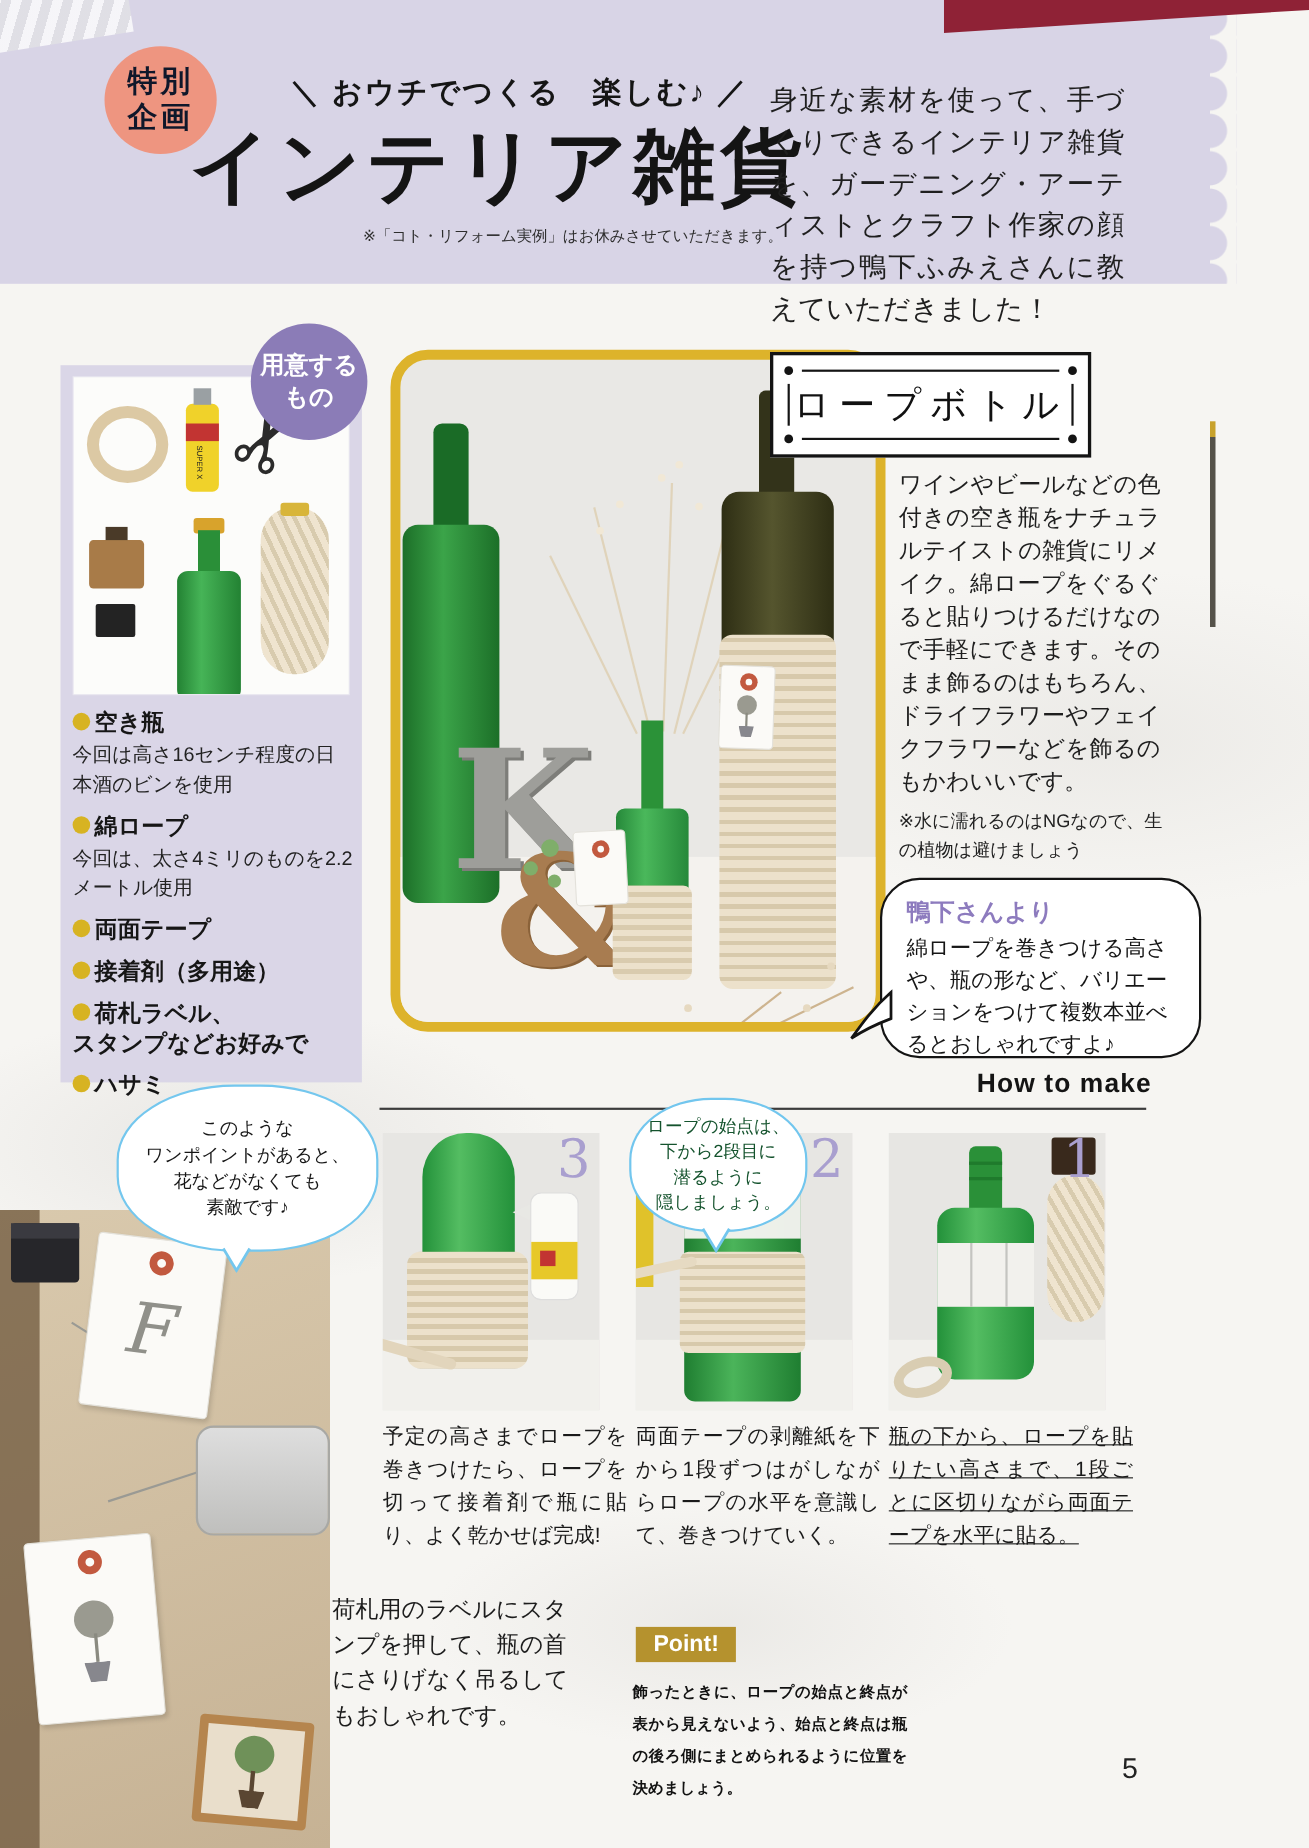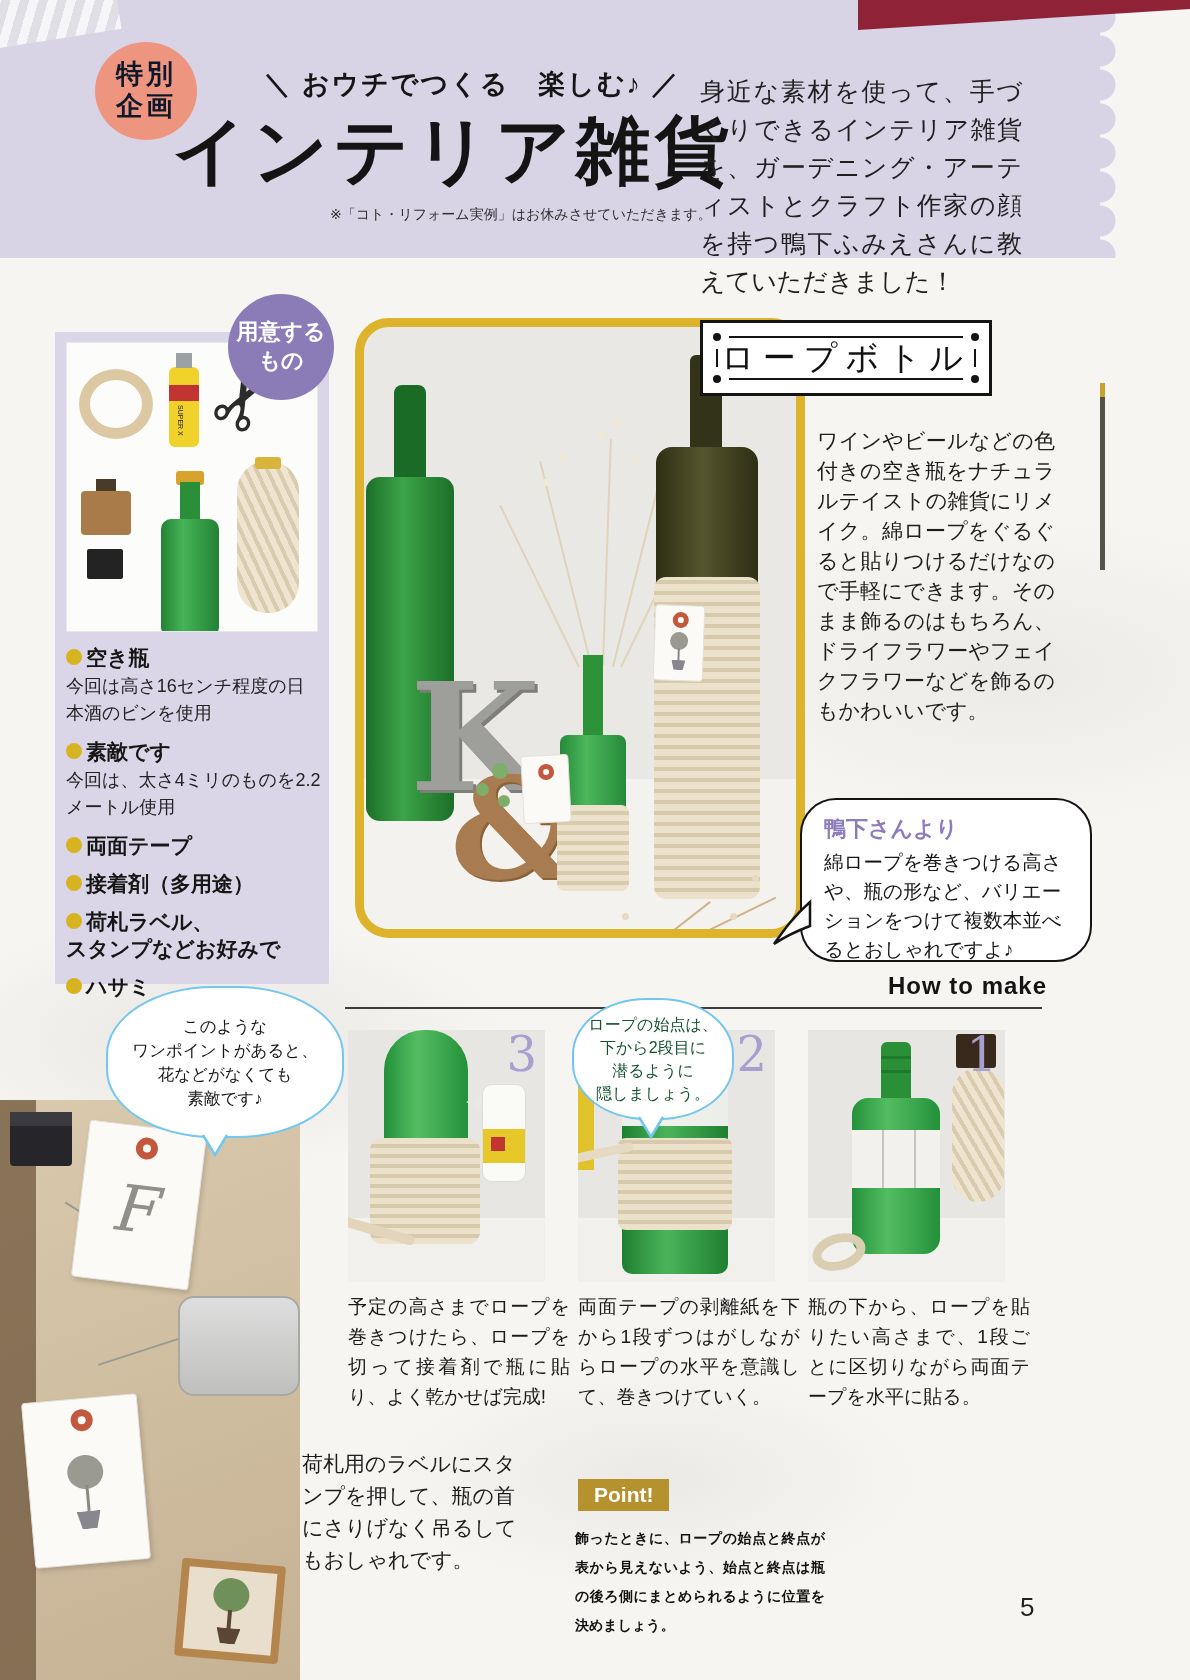--- a/index.html
+++ b/index.html
@@ -104,21 +104,21 @@
   .mp-bottle-right .rope-wrap { position:absolute; left:-2px; top:222px; width:106px; height:322px; border-radius:12px;
     background:repeating-linear-gradient(0deg,#ece1cb 0 7px,#d7c9ab 7px 11px); }
   .mp-tag2 { left:290px; top:278px; width:50px; height:76px; transform:rotate(2deg); z-index:3; }
   .tree-print { position:absolute; left:50%; top:26px; transform:translateX(-50%); width:24px; height:40px; }
   .tree-print .canopy { position:absolute; left:3px; top:0; width:18px; height:18px; border-radius:50%; background:#9a9a90; }
   .tree-print .trunk { position:absolute; left:11px; top:16px; width:2px; height:12px; background:#8a8a80; }
   .tree-print .pot { position:absolute; left:5px; top:28px; width:14px; height:10px; background:#87878d;
     clip-path:polygon(0 0,100% 0,82% 100%,18% 100%); }
 
   
-  .rope-title { position:absolute; left:700px; top:320px; width:292px; height:76px; background:#fff;
+  .rope-title { position:absolute; left:700px; top:320px; width:292px; height:96px; background:#fff;
     border:3px solid #141414; z-index:4; display:flex; align-items:center; justify-content:center; }
   .rope-title .txt { font-size:33px; letter-spacing:8px; color:#111; }
   .corner-dot { position:absolute; width:8px; height:8px; border-radius:50%; background:#141414; }
   .deco-line-h { position:absolute; height:2px; background:#141414; }
   .deco-line-v { position:absolute; width:2px; background:#141414; }
 
   
   .right-desc { position:absolute; left:817px; top:426px; width:238px; font-size:21px; line-height:30px;
     color:#1e1e1e; text-align:justify; }
   .right-caution { position:absolute; left:817px; top:734px; width:240px; font-size:16.5px; line-height:26px; color:#222; }
@@ -173,21 +173,21 @@
   .s1-bottle .ring { position:absolute; left:29px; width:30px; height:3px; background:#1f7a2c; }
   .s1-bottle .body { position:absolute; left:0; top:56px; width:88px; height:156px; border-radius:16px;
     background:linear-gradient(90deg,#23913a,#54bd62 40%,#23913a); }
   .s1-band { position:absolute; left:0; top:88px; width:88px; height:58px; background:#f2f1ed; }
   .s1-band .seam { position:absolute; top:0; width:1.5px; height:100%; background:#c4c4c0; }
   .s1-tape { position:absolute; left:4px; top:204px; width:54px; height:36px; border-radius:50%;
     border:9px solid #d9cdb2; transform:rotate(-16deg); background:transparent; }
 
   .step-caption { position:absolute; top:1292px; width:222px; font-size:19px; line-height:30px;
     color:#1a1a1a; text-align:justify; }
-  .sc3 { left:348px; } .sc2 { left:578px; } .sc1 { left:808px; }
+  .sc3 { left:348px; } .sc2 { left:578px; } .sc1 { left:808px;text-decoration:underline; }
 
   .hint-bubble { position:absolute; left:572px; top:998px; width:162px; height:122px; background:#fff;
     border:2.5px solid #72c6ee; border-radius:46%; z-index:6; display:flex; align-items:center;
     justify-content:center; text-align:center; font-size:16px; line-height:23px; color:#14532d; }
   .hint-tail { position:absolute; left:62px; bottom:-21px; }
 
   .point-badge { position:absolute; left:578px; top:1479px; background:#b5922e; color:#fff;
     font-size:21px; font-weight:bold; padding:4px 16px; }
   .point-text { position:absolute; left:575px; top:1524px; width:250px; font-size:14px; line-height:29px;
     font-weight:bold; color:#111; text-align:justify; }
@@ -271,21 +271,21 @@
   </div>
   <div class="prepare-circle pre">用意する
 もの</div>
 
   <div class="materials-list">
     <div class="item">
       <div class="name"><span class="dot"></span><span>空き瓶</span></div>
       <div class="desc">今回は高さ16センチ程度の日本酒のビンを使用</div>
     </div>
     <div class="item">
-      <div class="name"><span class="dot"></span><span>素敵です</span></div>
+      <div class="name"><span class="dot"></span><span>綿ロープ</span></div>
       <div class="desc">今回は、太さ4ミリのものを2.2メートル使用</div>
     </div>
     <div class="item">
       <div class="name"><span class="dot"></span><span>両面テープ</span></div>
     </div>
     <div class="item">
       <div class="name"><span class="dot"></span><span>接着剤（多用途）</span></div>
     </div>
     <div class="item">
       <div class="name pre"><span class="dot"></span><span class="pre">荷札ラベル、
@@ -355,20 +355,21 @@
     <div class="corner-dot" style="left:10px;bottom:10px;"></div>
     <div class="corner-dot" style="right:10px;bottom:10px;"></div>
     <div class="deco-line-h" style="left:26px;right:26px;top:13px;"></div>
     <div class="deco-line-h" style="left:26px;right:26px;bottom:13px;"></div>
     <div class="deco-line-v" style="top:26px;bottom:26px;left:13px;"></div>
     <div class="deco-line-v" style="top:26px;bottom:26px;right:13px;"></div>
     <div class="txt">ロープボトル</div>
   </div>
 
   <div class="right-desc">ワインやビールなどの色付きの空き瓶をナチュラルテイストの雑貨にリメイク。綿ロープをぐるぐると貼りつけるだけなので手軽にできます。そのまま飾るのはもちろん、ドライフラワーやフェイクフラワーなどを飾るのもかわいいです。</div>
+  <div class="right-caution">※水に濡れるのはNGなので、生の植物は避けましょう</div>
 
   <div class="k-bubble">
     <svg class="k-tail" width="40" height="50">
       <path d="M38 6 C22 20 12 34 2 48 C17 38 30 33 38 30 Z" fill="#ffffff" stroke="#141414" stroke-width="2.5"></path>
     </svg>
     <div class="head">鴨下さんより</div>
     <div class="body">綿ロープを巻きつける高さや、瓶の形など、バリエーションをつけて複数本並べるとおしゃれですよ♪</div>
   </div>
 
   <div class="howto-heading">How to make</div>

